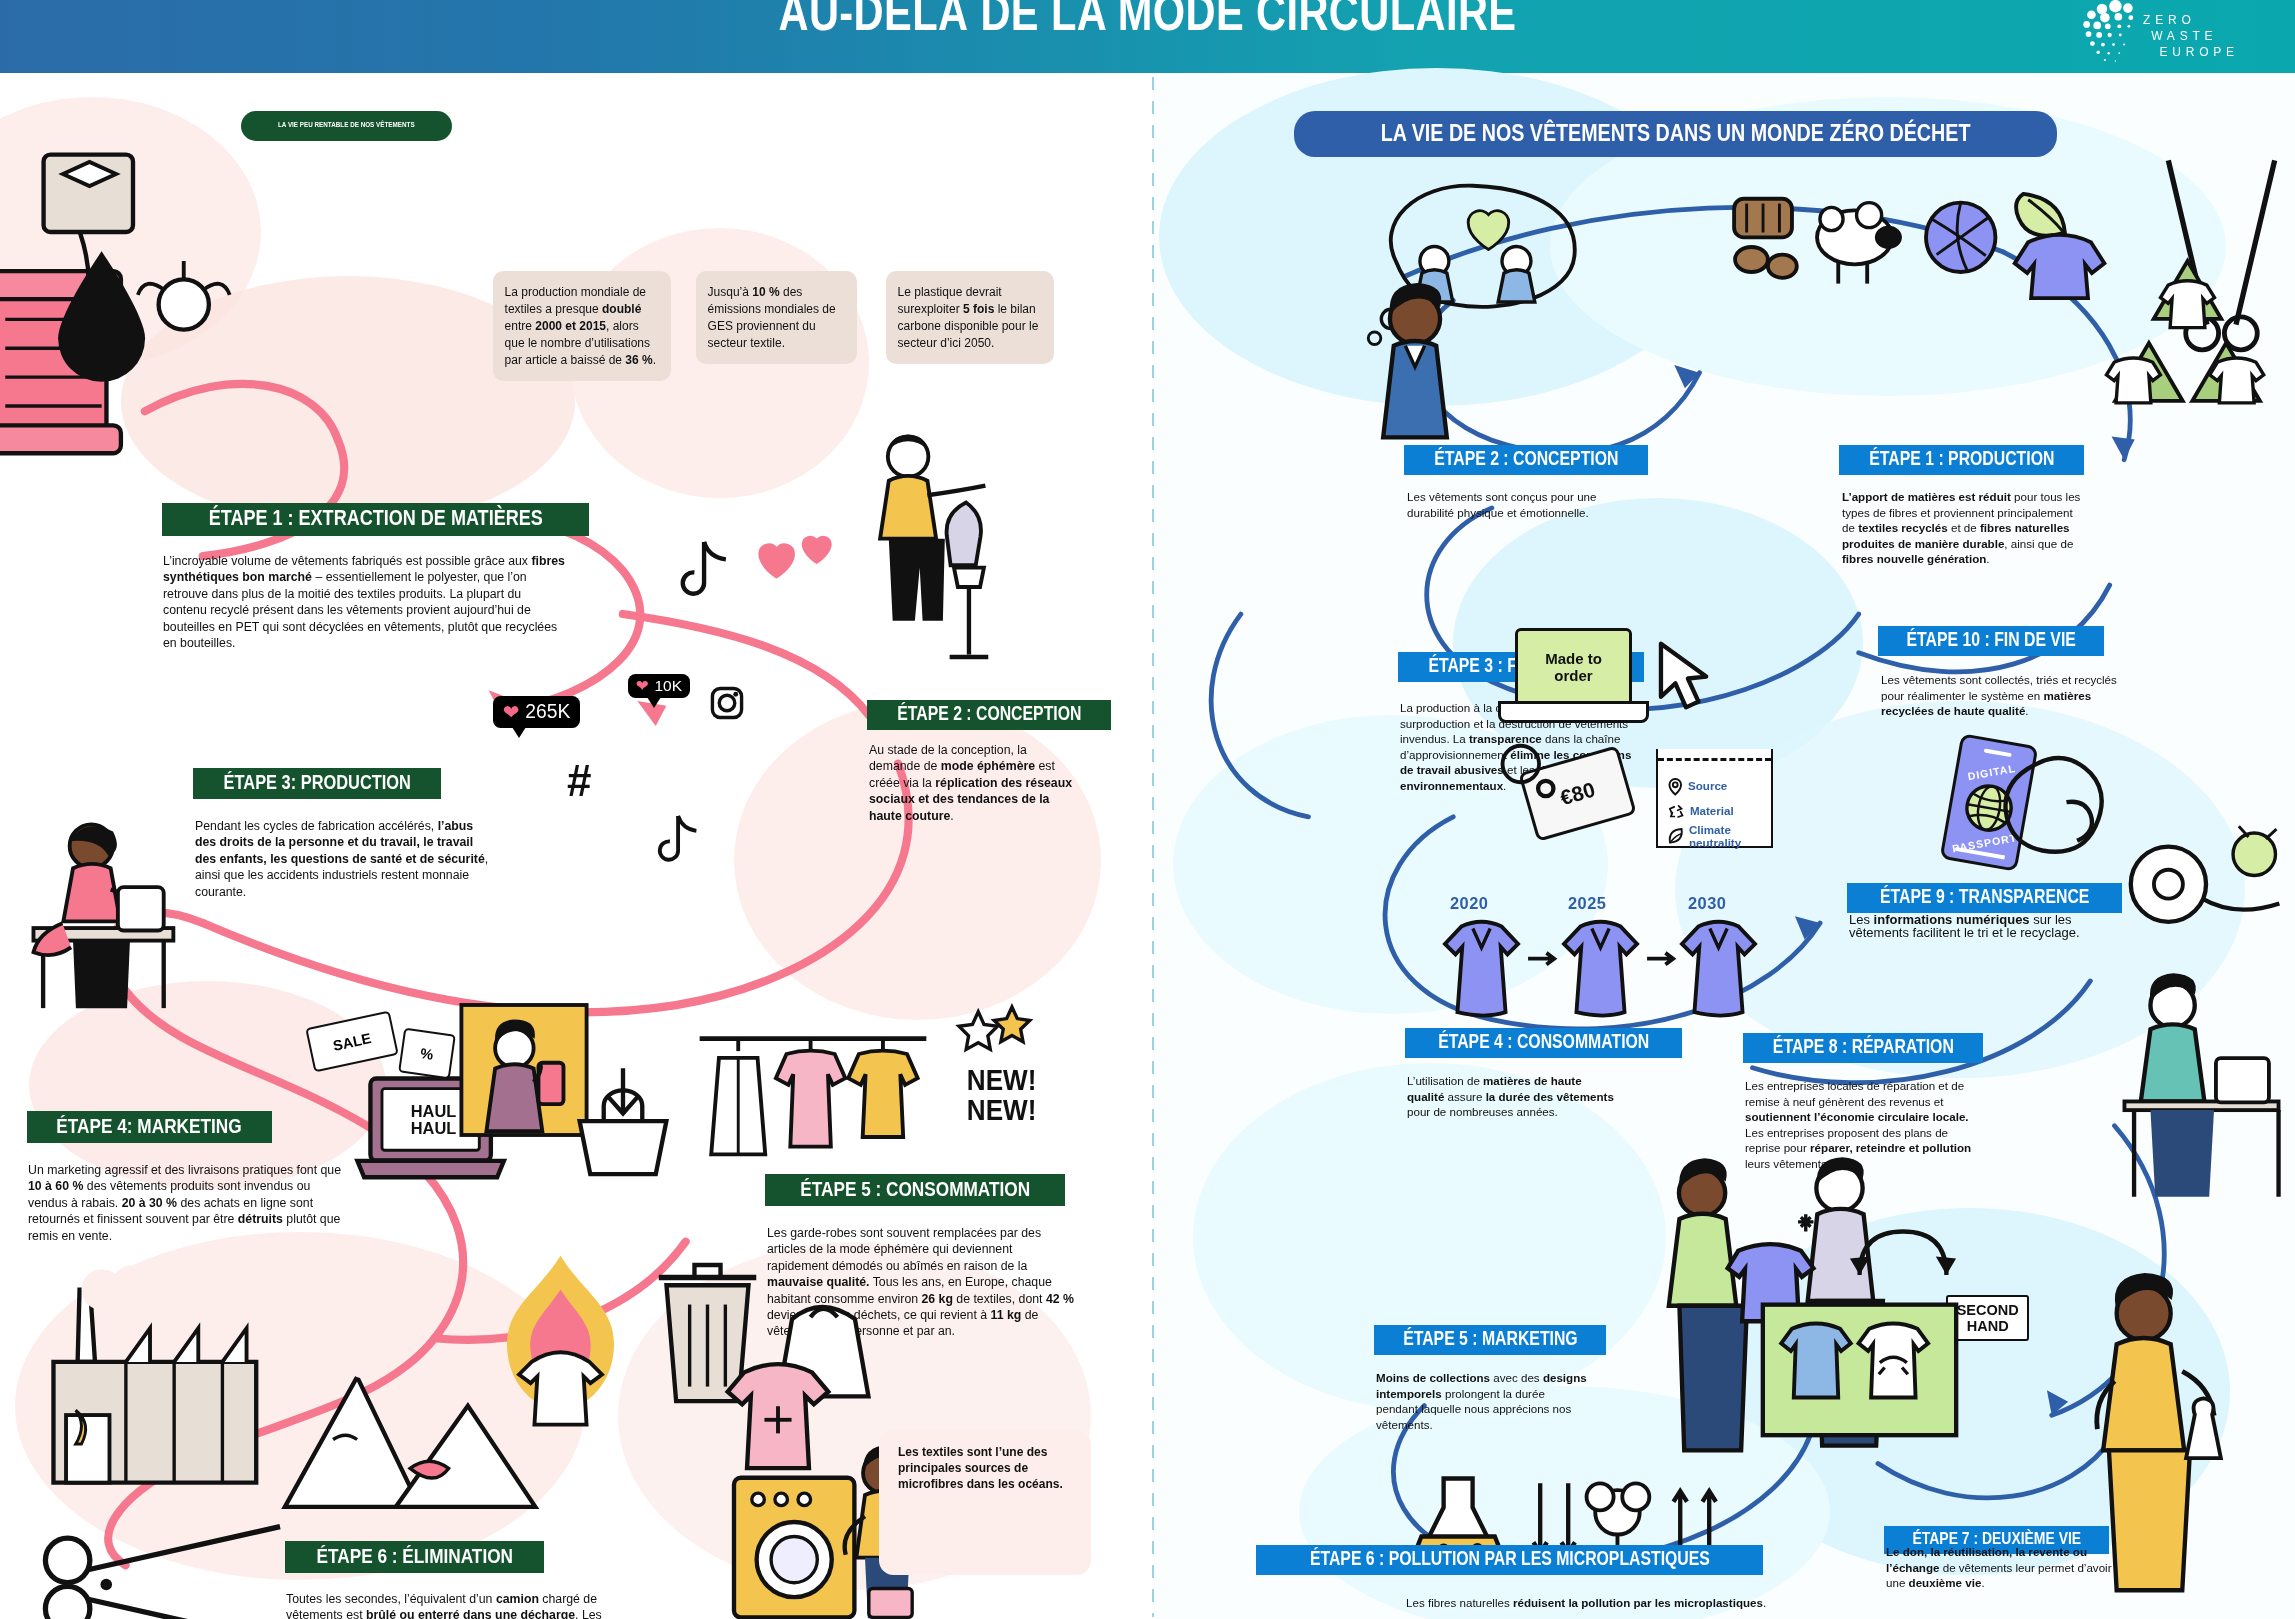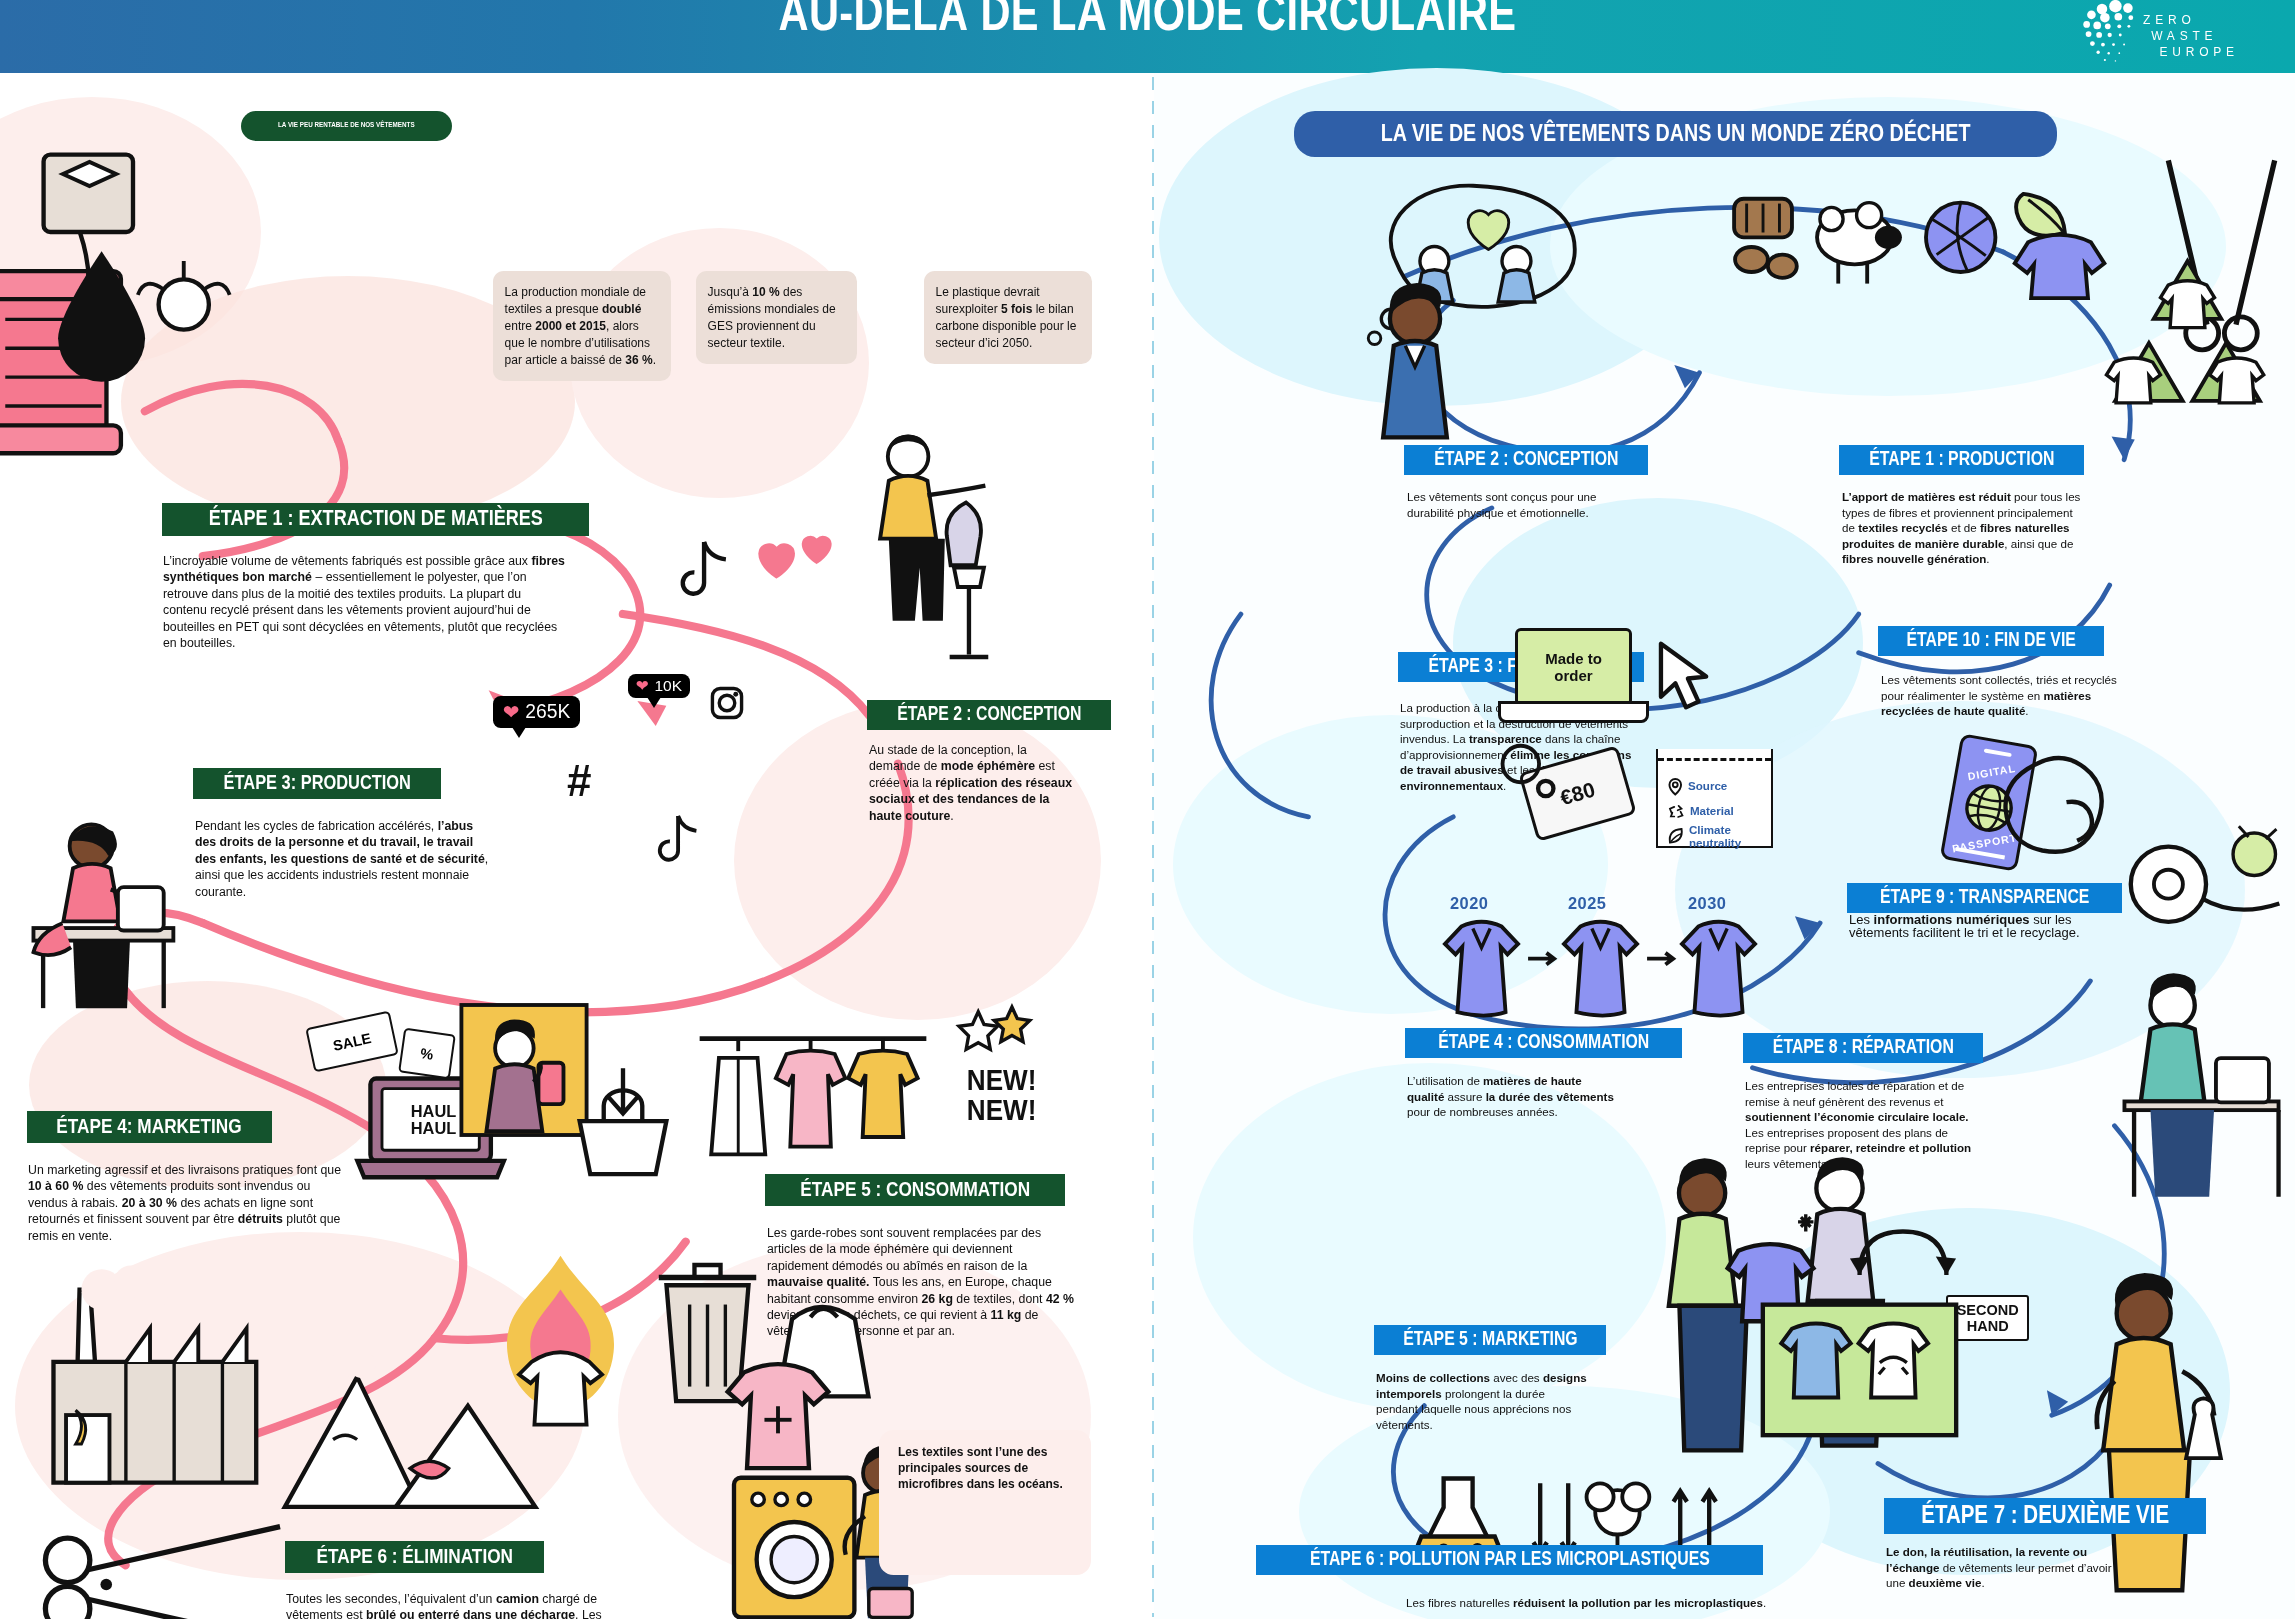--- a/index.html
+++ b/index.html
@@ -203,21 +203,21 @@
     <div class="sec-title" style="left:241px;top:38px;">
       <div class="badge badge-black badge-rounded"><span class="badge-txt">LA VIE PEU RENTABLE DE NOS VÊTEMENTS</span></div>
     </div>
 
     <div class="fact" style="left:493px;top:198px;width:155px;">
       La production mondiale de textiles a presque <b>doublé</b> entre <b>2000 et 2015</b>, alors que le nombre d’utilisations par article a baissé de <b>36 %</b>.
     </div>
     <div class="fact" style="left:696px;top:198px;width:138px;">
       Jusqu’à <b>10 %</b> des émissions mondiales de GES proviennent du secteur textile.
     </div>
-    <div class="fact" style="left:886px;top:198px;width:145px;margin-left:38px;">
+    <div class="fact" style="left:886px;top:198px;width:145px;">
       Le plastique devrait surexploiter <b>5 fois</b> le bilan carbone disponible pour le secteur d’ici 2050.
     </div>
 
     <div class="sec-title" style="left:162px;top:430px;">
       <div class="badge badge-black" style="font-size:22px;"><span class="badge-txt">ÉTAPE 1 : EXTRACTION DE MATIÈRES</span></div>
     </div>
     <div class="body-txt" style="left:163px;top:480px;width:403px;">
       L’incroyable volume de vêtements fabriqués est possible grâce aux <b>fibres synthétiques bon marché</b> – essentiellement le polyester, que l’on retrouve dans plus de la moitié des textiles produits. La plupart du contenu recyclé présent dans les vêtements provient aujourd’hui de bouteilles en PET qui sont décyclées en vêtements, plutôt que recyclées en bouteilles.
     </div>
 
@@ -786,21 +786,21 @@
       <circle cx="200" cy="90" r="56" fill="#7a4a2e" stroke="#111" stroke-width="9"></circle>
       <path d="M142,78 q58,-64 116,-16 q16,-52 -56,-56 q-72,6 -60,72z" fill="#111"></path>
       <path d="M144,154 q56,-26 112,0 l28,220 h-168z" fill="#f3c54e" stroke="#111" stroke-width="9"></path>
       <path d="M128,374 h168 l-16,290 h-136z" fill="#f3c54e" stroke="#111" stroke-width="9"></path>
       <path d="M280,210 q58,30 66,92" fill="none" stroke="#111" stroke-width="10"></path>
       <path d="M306,300 q-10,-30 18,-34 q28,4 18,34 l18,90 h-72z" fill="#fff" stroke="#111" stroke-width="8"></path>
       <path d="M140,230 q-44,40 -36,100" fill="none" stroke="#111" stroke-width="10"></path>
     </svg>
 
     <div class="sec-title" style="left:730px;top:1425px;">
-      <div class="badge badge-blue" style="font-size:25px;"><span class="badge-txt">ÉTAPE 7 : DEUXIÈME VIE</span></div>
+      <div class="badge badge-blue" style="font-size:17px;margin-top:28px;"><span class="badge-txt">ÉTAPE 7 : DEUXIÈME VIE</span></div>
     </div>
     <div class="body-txt" style="left:732px;top:1471px;width:237px;font-size:11.6px;line-height:15.5px;">
       <b>Le don, la réutilisation, la revente ou l’échange</b> de vêtements leur permet d’avoir une <b>deuxième vie</b>.
     </div>
 
   </div>
 </div>
 
 
 </body></html>

